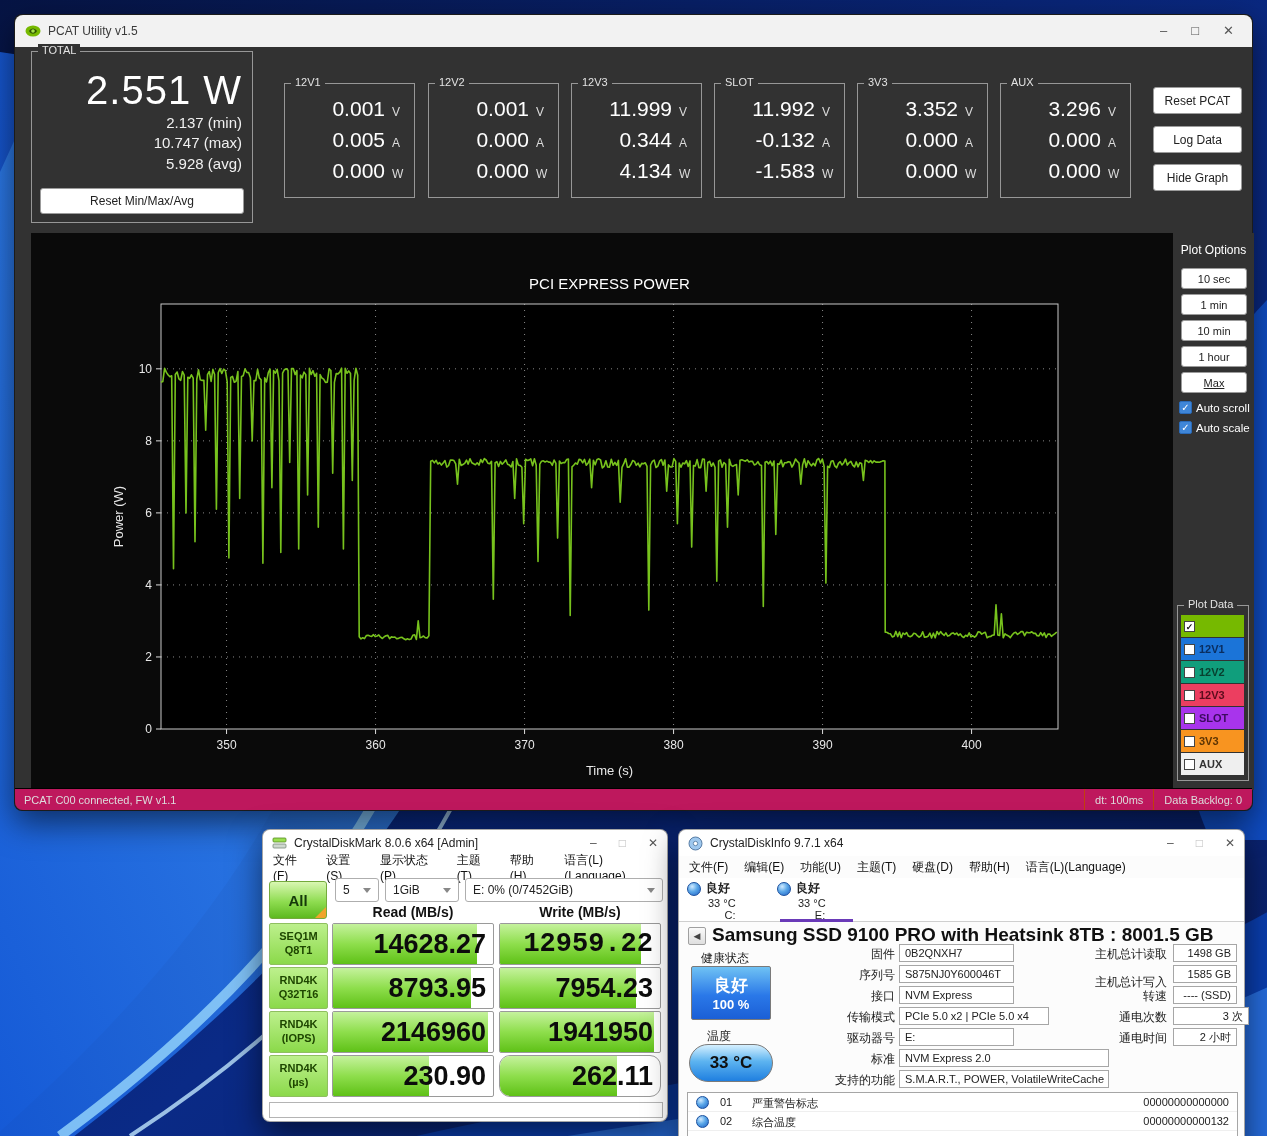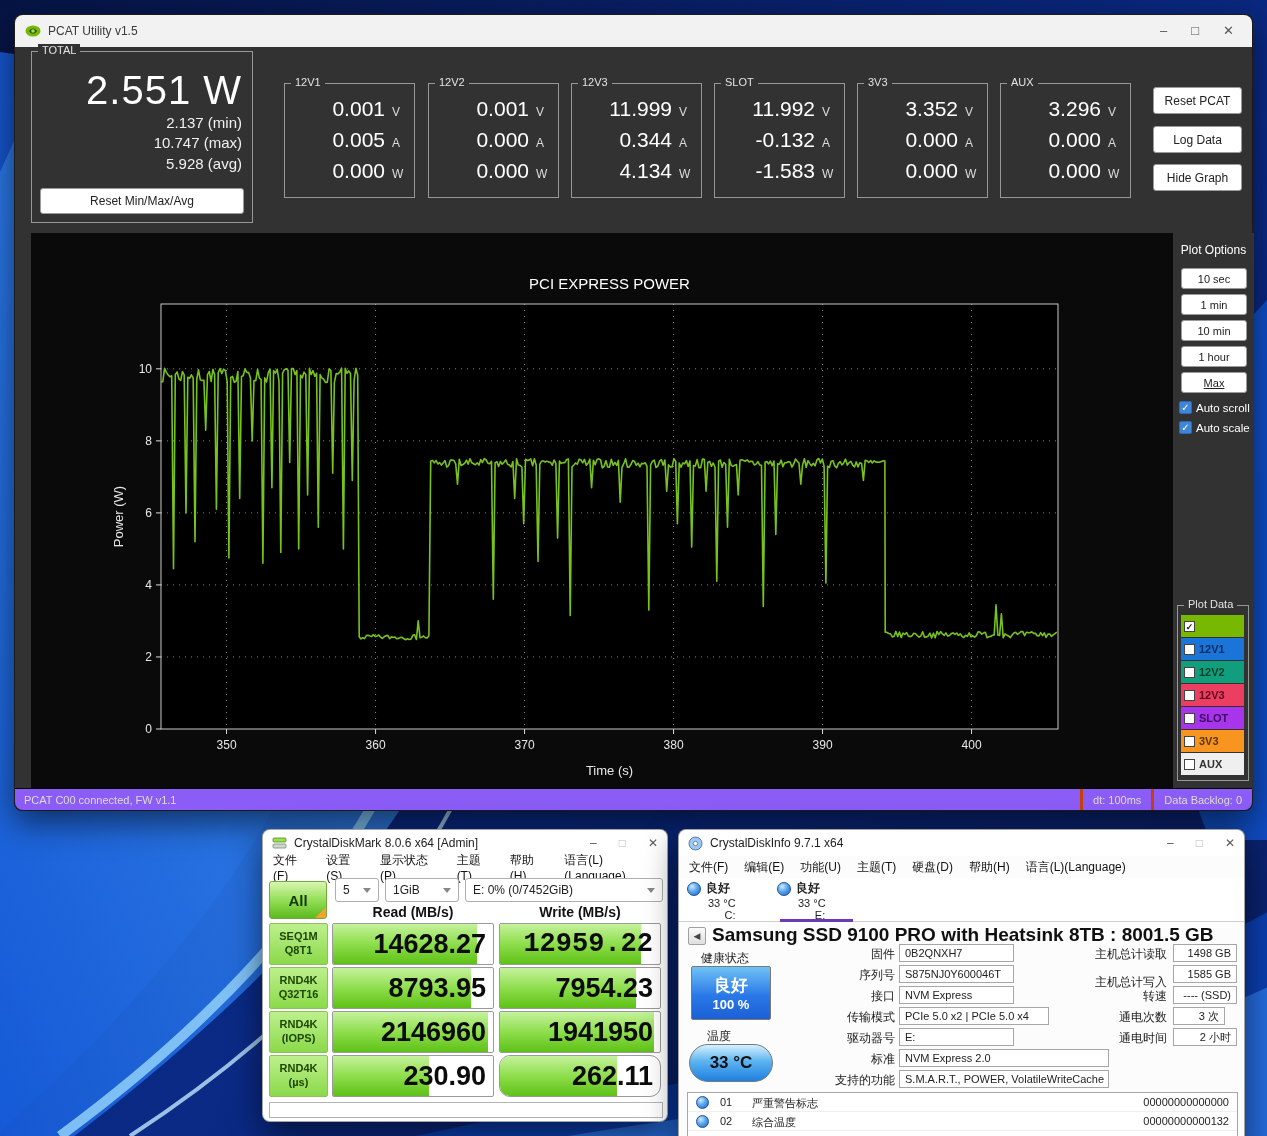--- a/index.html
+++ b/index.html
@@ -29,24 +29,24 @@
   #graph-area{left:16px;top:218px;width:1142px;height:557px;background:#0a0a0a;position:absolute}
   #right-col{left:1158px;top:218px;width:81px;height:557px;position:absolute;background:#323232}
   .po-btn{position:absolute;left:8px;width:66px;height:21px;font-size:11px}
   .cb-row{position:absolute;left:6px;display:flex;align-items:center;gap:4px;color:#fff;font-size:11.5px}
   .cb{width:13px;height:13px;background:#3f86d8;border:1px solid #2a6ab8;border-radius:2px;color:#fff;
       font-size:10px;line-height:12px;text-align:center}
   .legend-item{position:absolute;left:3px;width:63px;height:22px;display:flex;align-items:center;gap:4px;
       padding-left:3px;font-size:11px;font-weight:bold}
   .lcb{width:11px;height:11px;background:#fff;border:1px solid #444;font-size:9px;line-height:10px;
       text-align:center;color:#111;flex:0 0 auto}
-  #statusbar{position:absolute;left:0;right:0;bottom:0;height:22px;background:#8b5cf6;border-top:1px solid #000;
+  #statusbar{position:absolute;left:0;right:0;bottom:0;height:22px;background:#be185d;border-top:1px solid #000;
       display:flex;align-items:center;color:#ddd;font-size:11px;border-radius:0 0 8px 8px}
   #statusbar .sb-left{padding-left:9px}
-  .sb-cell{border-left:3px solid #c2410c;height:100%;display:flex;align-items:center;padding:0 10px}
+  .sb-cell{border-left:1px solid #c2410c;height:100%;display:flex;align-items:center;padding:0 10px}
 
   
   #cdm{left:262px;top:829px;width:406px;height:293px;background:#fff;border:1px solid rgba(0,0,0,.35)}
   .lt-titlebar{height:26px;display:flex;align-items:center;gap:7px;padding:0 9px;font-size:12px;color:#222;
       border-radius:8px 8px 0 0;background:#fff}
   .lt-ctrls{margin-left:auto;display:flex;gap:22px;color:#555;font-size:12px}
   .menubar{height:22px;display:flex;align-items:center;font-size:12px;color:#111;padding-left:2px}
   .menubar span{padding:0 8px}
   #cdm-all{position:absolute;left:6px;top:51px;width:58px;height:38px;border:1px solid #74aa3c;border-radius:3px;
       background:linear-gradient(#d9f7b2,#8edc50 55%,#5db91f);font-weight:bold;font-size:15px;color:#15380a;
@@ -521,21 +521,21 @@
       <div class="field-box" style="left: 220px; top: 219px; width: 210px;">NVM Express 2.0</div>
       <div class="field-label" style="left: 120px; top: 242px; width: 96px;">支持的功能</div>
       <div class="field-box" style="left: 220px; top: 240px; width: 210px;">S.M.A.R.T., POWER, VolatileWriteCache</div>
       <div class="field-label" style="left: 380px; top: 116px; width: 108px;">主机总计读取</div>
       <div class="field-box right-val" style="left: 494px; top: 114px; width: 64px;">1498 GB</div>
       <div class="field-label" style="left: 380px; top: 144px; width: 108px;">主机总计写入</div>
       <div class="field-box right-val" style="left: 494px; top: 135px; width: 64px;">1585 GB</div>
       <div class="field-label" style="left: 380px; top: 158px; width: 108px;">转速</div>
       <div class="field-box right-val" style="left: 494px; top: 156px; width: 64px;">---- (SSD)</div>
       <div class="field-label" style="left: 380px; top: 179px; width: 108px;">通电次数</div>
-      <div class="field-box right-val" style="left: 494px; top: 177px; width: 52px;">3 次</div>
+      <div class="field-box right-val" style="left: 494px; top: 177px; width: 76px;">3 次</div>
       <div class="field-label" style="left: 380px; top: 200px; width: 108px;">通电时间</div>
       <div class="field-box right-val" style="left: 494px; top: 198px; width: 64px;">2 小时</div>
     </div>
 
   <div id="smart">
     <div id="smart-rows">
         <div class="smart-row">
           <span class="orb abs" style="left: 8px; top: 3px; width: 13px; height: 13px;"></span>
           <span class="abs" style="left: 32px; top: 3px;">01</span>
           <span class="abs" style="left: 64px; top: 3px;">严重警告标志</span>

